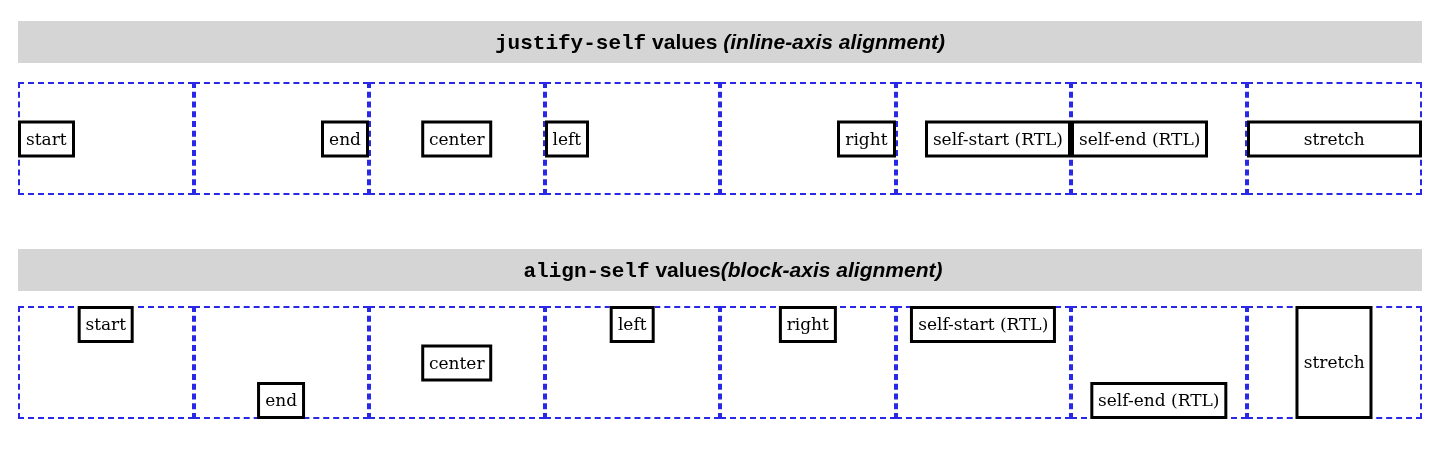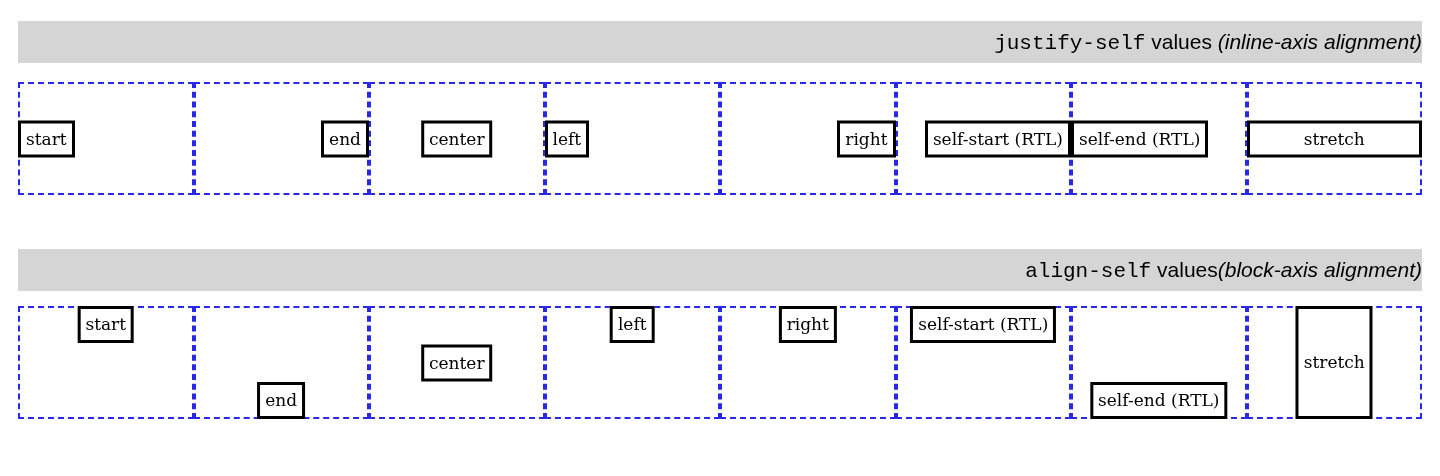--- a/index.html
+++ b/index.html
@@ -10,23 +10,24 @@
     box-sizing: border-box;
     padding: 21px 18px 0 18px;
     font-family: "Liberation Sans", sans-serif;
     color: #000;
     overflow: hidden;
   }
   .section-header {
     height: 42px;
     line-height: 42px;
     background: #d5d5d5;
-    text-align: right;
+    text-align: center;
     font-size: 21px;
     white-space: pre;
+    font-weight: bold;
   }
   .section-header .code {
     font-family: "Liberation Mono", "DejaVu Sans Mono", monospace;
     font-size: 21px;
   }
   .section-header .ital { font-style: italic; }
   .hdr-1 { margin-bottom: 19px; }
   .row-1 { margin-bottom: 54px; }
   .hdr-2 { margin-bottom: 15px; padding-left: 26px; }
   .demo-row {

